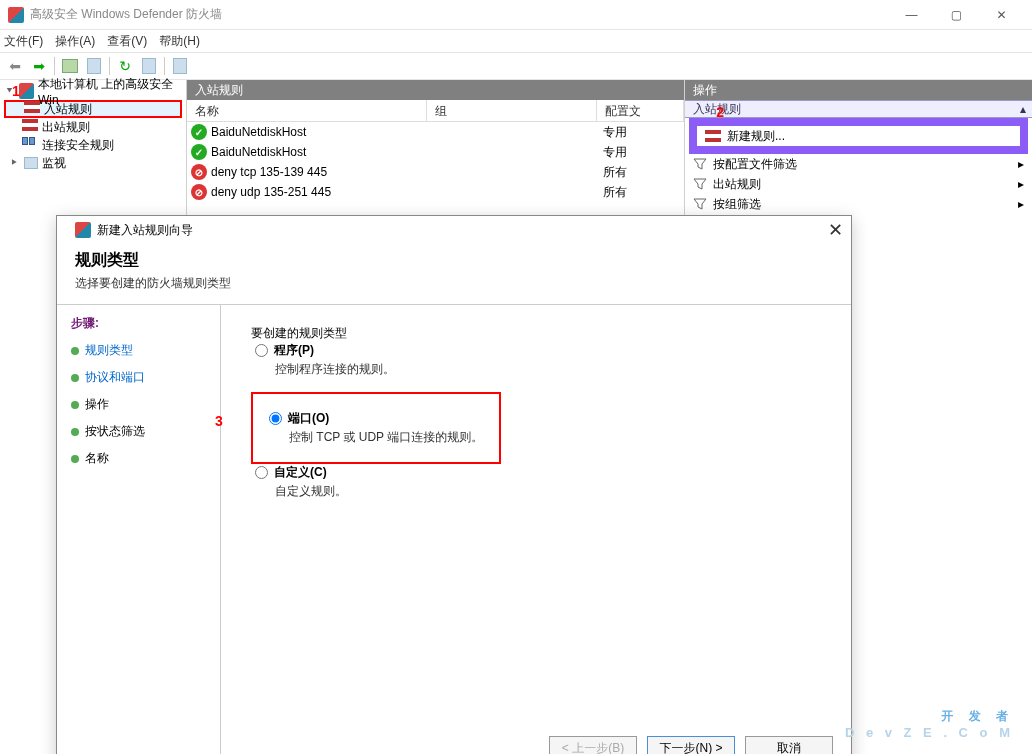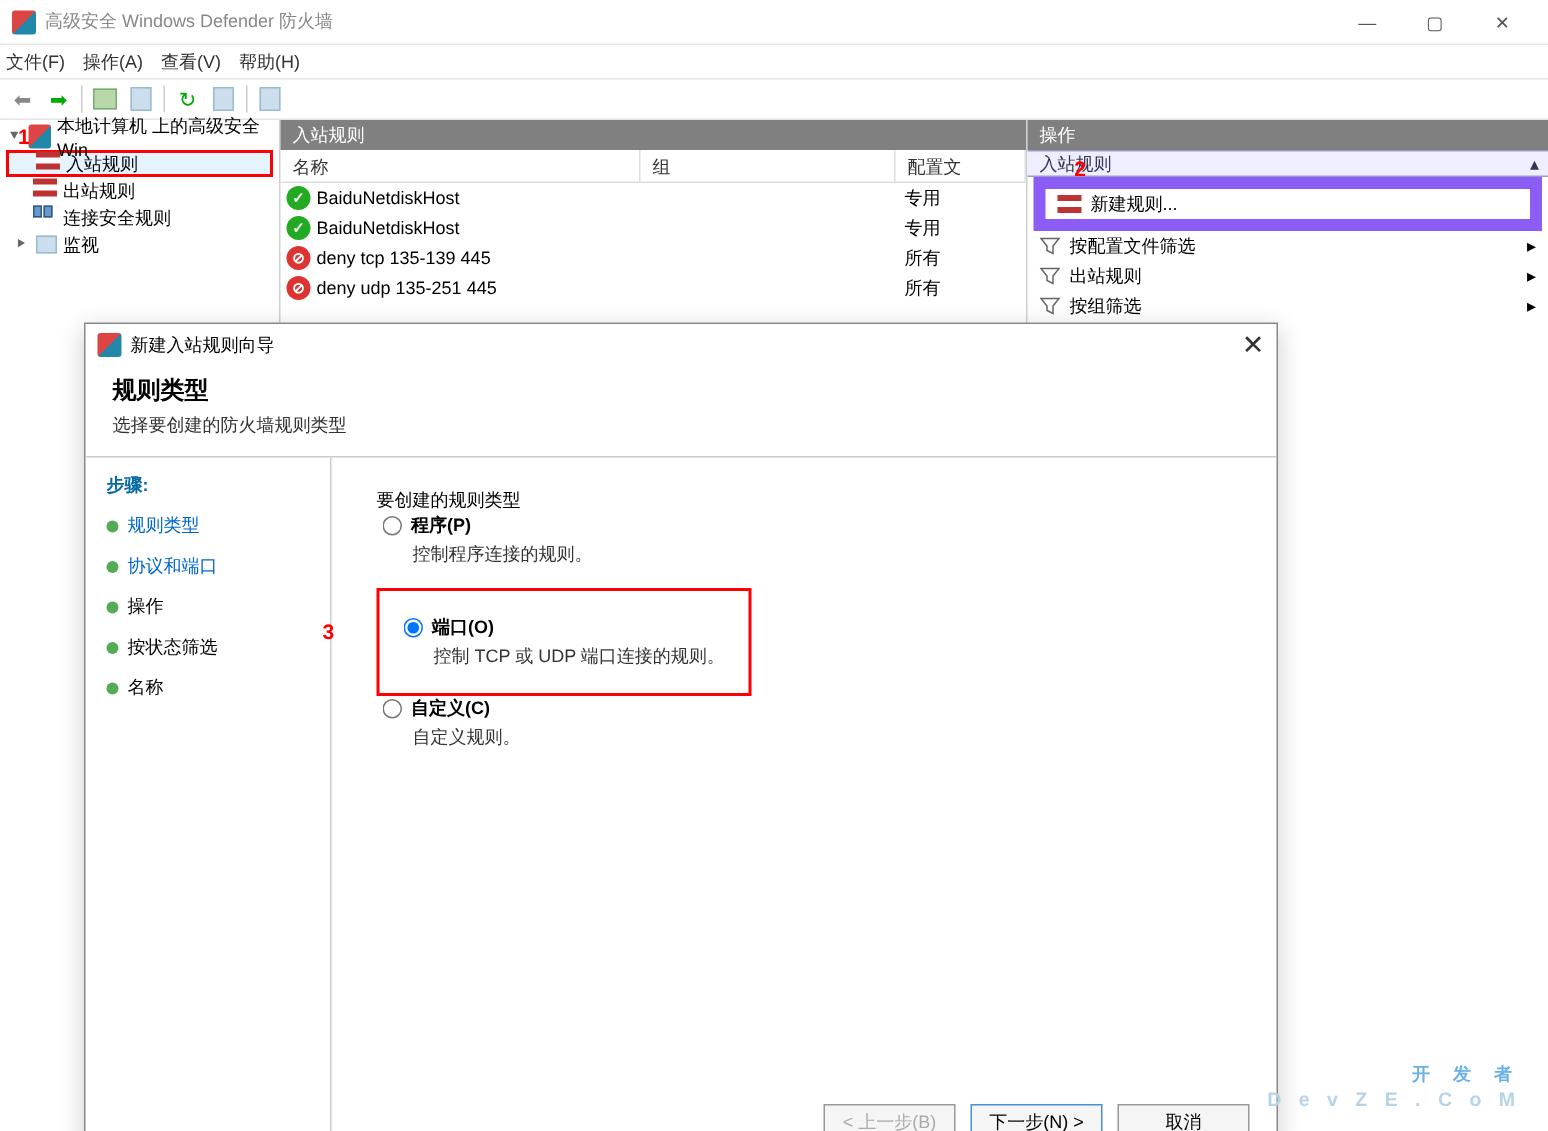--- a/index.html
+++ b/index.html
@@ -34,29 +34,29 @@
 .list-row .status-icon { width: 16px; height: 16px; margin-right: 4px; border-radius: 50%; display: flex; align-items: center; justify-content: center; color: #fff; font-size: 10px; font-weight: bold; }
 .green { background: #2a2; }
 .red { background: #d33; }
 
 .actionpanel { width: 348px; border-left: 1px solid #d0d0d0; }
 .actionpanel .action-item { display: flex; align-items: center; height: 20px; padding: 0 8px; gap: 6px; }
 .red-box-2 { border: 8px solid #8b5cf6; margin: 0 4px; }
 .actionpanel .section-header { background: #eef; border-top: 1px solid #99c; border-bottom: 1px solid #99c; height: 18px; display: flex; align-items: center; padding: 0 8px; color: #335; }
 
 .dialog { position: absolute; left: 56px; top: 215px; width: 796px; height: 548px; background: #fff; border: 1px solid #888; box-shadow: 0 4px 16px rgba(0,0,0,0.2); }
-.dialog .dlg-title { height: 28px; display: flex; align-items: center; padding: 0 8px; }
+.dialog .dlg-title { height: 28px; display: flex; align-items: center; padding: 0 8px; margin-left: 10px; }
 .dialog .dlg-title .icon { width: 16px; height: 16px; margin-right: 6px; }
 .dialog .dlg-title .close { margin-left: auto; font-size: 18px; color: #333; }
 .dialog .dlg-head { padding: 6px 18px 12px; }
 .dialog .dlg-head h2 { font-size: 16px; font-weight: bold; margin-bottom: 4px; }
 .dialog .dlg-sub { font-size: 12px; color: #333; }
 .dialog .dlg-body { display: flex; border-top: 1px solid #ccc; height: calc(100% - 28px - 48px); }
 .dialog .steps { width: 164px; border-right: 1px solid #ccc; padding: 10px 14px; }
-.dialog .steps .steps-label { font-weight: bold; color: #0369a1; margin-bottom: 10px; }
+.dialog .steps .steps-label { font-weight: bold; color: #701a75; margin-bottom: 10px; }
 .dialog .steps .step { display: flex; align-items: center; gap: 6px; margin-bottom: 10px; }
 .dialog .steps .bullet { width: 8px; height: 8px; border-radius: 50%; background: #5a5; }
 .dialog .steps .step.link { color: #0066cc; }
 .dialog .content { flex: 1; padding: 20px 30px; position: relative; }
 .dialog .content .prompt { }
 .dialog .radio-block { margin-bottom: 14px; margin-left: 4px; }
 .dialog .radio-block label { display: flex; align-items: center; gap: 6px; }
 .dialog .radio-block .desc { margin-left: 20px; color: #333; margin-top: 2px; }
 .red-box-3 { border: 2px solid #f00; padding: 4px; display: inline-block; min-width: 210px; }
 .combo { width: 392px; height: 22px; background: #eee; border: 1px solid #bbb; display: flex; align-items: center; padding: 0 6px; color: #777; margin-left: 20px; margin-top: 4px; }

